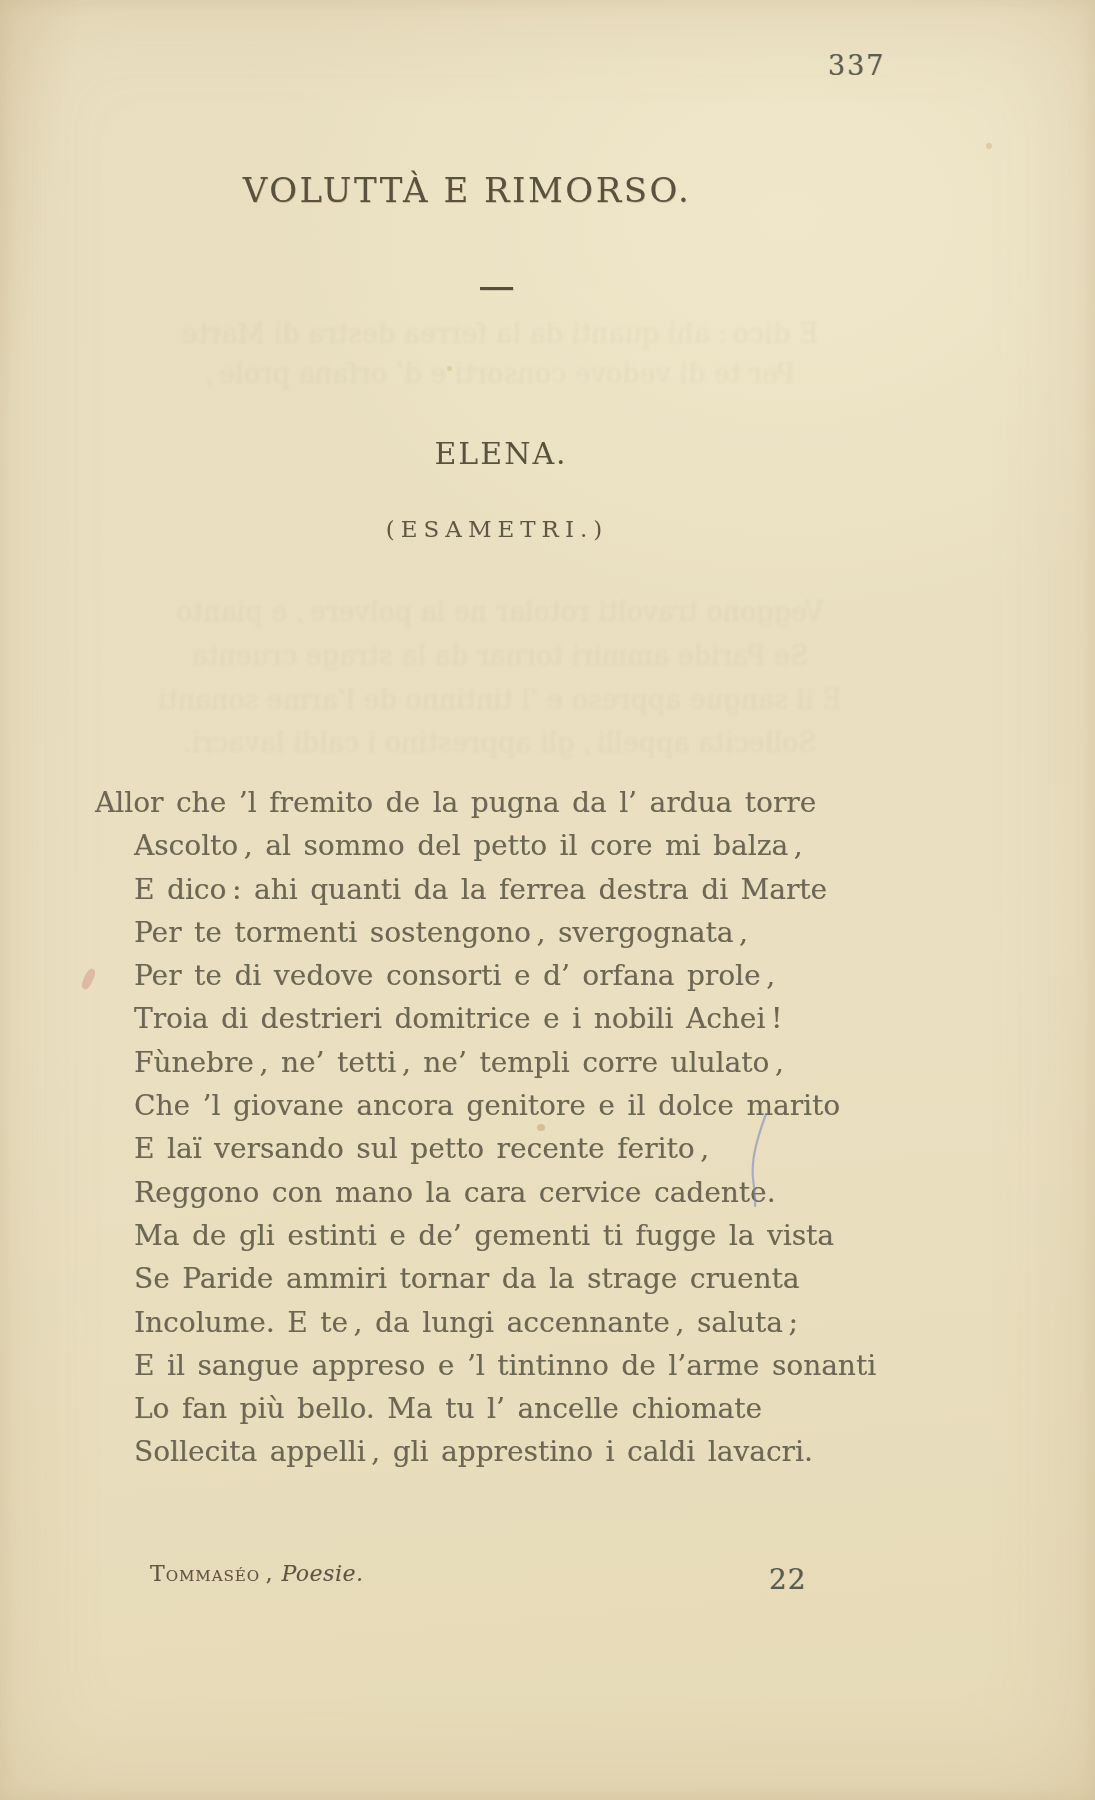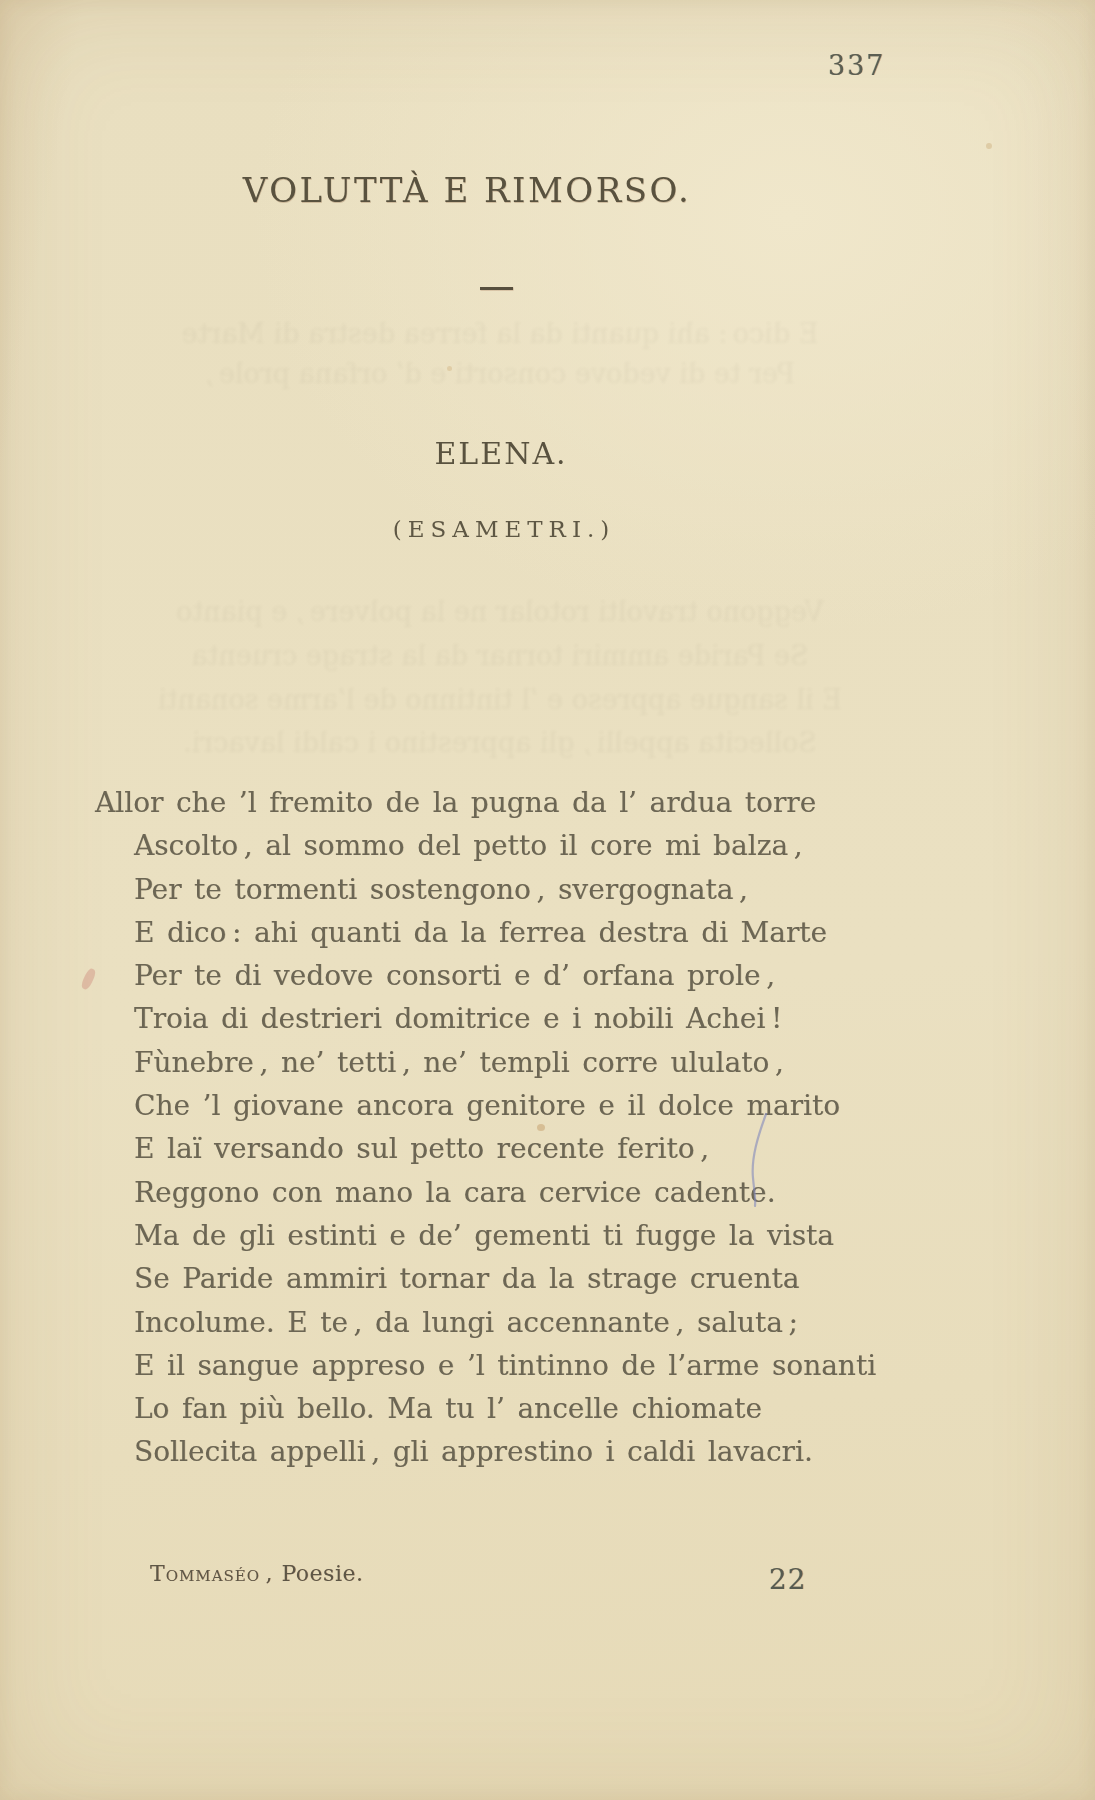--- a/index.html
+++ b/index.html
@@ -85,21 +85,21 @@
     width: 1002px;
     text-align: center;
     font-size: 30px;
     letter-spacing: 2px;
     color: var(--heading-ink);
   }
 
   .section-subheading {
     position: absolute;
     top: 516px;
-    left: 8px;
+    left: 1px;
     width: 992px;
     text-align: center;
     font-size: 23px;
     letter-spacing: 6px;
     color: #5e5744;
   }
 
   .poem {
     position: absolute;
     top: 781px;
@@ -125,20 +125,21 @@
     position: absolute;
     left: 150px;
     top: 0;
     font-size: 22px;
     font-variant: small-caps;
     letter-spacing: 1px;
     color: #5d5646;
     text-shadow: 0.5px 0 0 rgba(150,80,50,0.3);
   }
   .footer-work {
+    font-style: italic;
     font-variant: normal;
     letter-spacing: 0.5px;
   }
   .footer-signature {
     position: absolute;
     left: 769px;
     top: 2px;
     font-size: 28px;
     letter-spacing: 1px;
     color: #575b50;
@@ -176,22 +177,22 @@
 
   <div class="divider-rule"></div>
 
   <h2 class="section-heading" style="margin:0; font-weight:normal;">ELENA.</h2>
 
   <div class="section-subheading">(ESAMETRI.)</div>
 
   <div class="poem">
     <div class="line">Allor che ’l fremito de la pugna da l’ ardua torre</div>
     <div class="line indent">Ascolto , al sommo del petto il core mi balza ,</div>
+    <div class="line indent">E dico : ahi quanti da la ferrea destra di Marte</div>
     <div class="line indent">Per te tormenti sostengono , svergognata ,</div>
-    <div class="line indent">E dico : ahi quanti da la ferrea destra di Marte</div>
     <div class="line indent">Per te di vedove consorti e d’ orfana prole ,</div>
     <div class="line indent">Troia di destrieri domitrice e i nobili Achei !</div>
     <div class="line indent">Fùnebre , ne’ tetti , ne’ templi corre ululato ,</div>
     <div class="line indent">Che ’l giovane ancora genitore e il dolce marito</div>
     <div class="line indent">E laï versando sul petto recente ferito ,</div>
     <div class="line indent">Reggono con mano la cara cervice cadente.</div>
     <div class="line indent">Ma de gli estinti e de’ gementi ti fugge la vista</div>
     <div class="line indent">Se Paride ammiri tornar da la strage cruenta</div>
     <div class="line indent">Incolume. E te , da lungi accennante , saluta ;</div>
     <div class="line indent">E il sangue appreso e ’l tintinno de l’arme sonanti</div>

